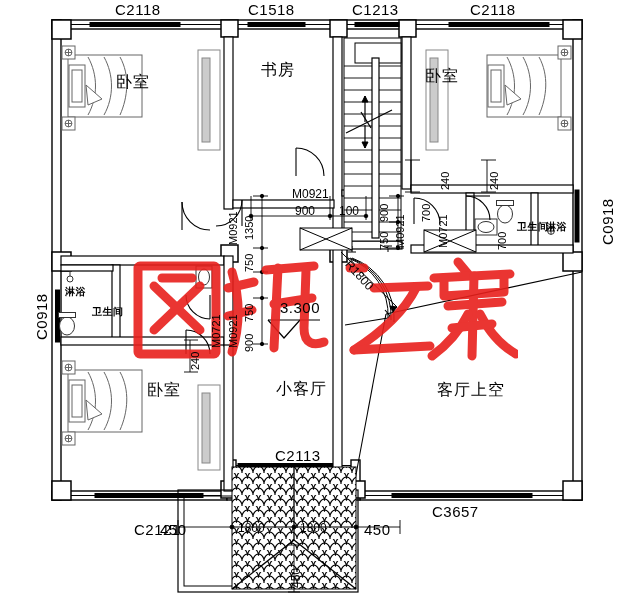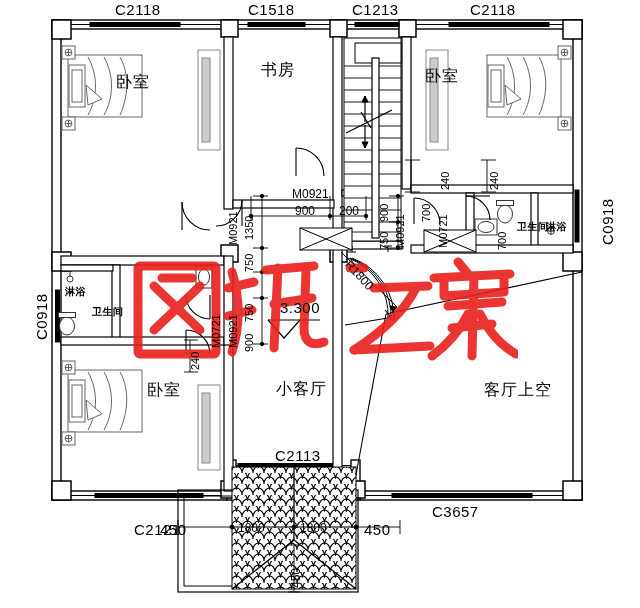--- a/index.html
+++ b/index.html
@@ -462,25 +462,25 @@
 
   <div class="lbl room-lbl" style="left:116px; top:74px;">卧室</div>
   <div class="lbl room-lbl" style="left:261px; top:62px;">书房</div>
   <div class="lbl room-lbl" style="left:425px; top:68px;">卧室</div>
   <div class="lbl room-sm" style="left:517px; top:222px;">卫生间</div>
   <div class="lbl room-sm" style="left:546px; top:222px;">淋浴</div>
   <div class="lbl room-sm" style="left:92px; top:307px;">卫生间</div>
   <div class="lbl room-sm" style="left:65px; top:287px;">淋浴</div>
   <div class="lbl room-lbl" style="left:147px; top:382px;">卧室</div>
   <div class="lbl room-lbl" style="left:276px; top:381px;">小客厅</div>
-  <div class="lbl room-lbl" style="left:484px; top:382px;">客厅上空</div>
+  <div class="lbl room-lbl" style="left:437px; top:382px;">客厅上空</div>
 
   <div class="lbl dim-lbl" style="left:292px; top:188px;">M0921</div>
   <div class="lbl dim-lbl" style="left:295px; top:205px;">900</div>
-  <div class="lbl dim-lbl" style="left:339px; top:205px;">200</div>
+  <div class="lbl dim-lbl" style="left:339px; top:205px;">100</div>
 
   <div class="lbl dim-sm rot90" style="left:228px; top:245px;">M0921</div>
   <div class="lbl dim-sm rot90" style="left:244px; top:240px;">1350</div>
   <div class="lbl dim-sm rot90" style="left:244px; top:272px;">750</div>
   <div class="lbl dim-sm rot90" style="left:244px; top:322px;">750</div>
   <div class="lbl dim-sm rot90" style="left:244px; top:352px;">900</div>
   <div class="lbl dim-sm rot90" style="left:228px; top:348px;">M0921</div>
 
   <div class="lbl dim-sm rot90" style="left:379px; top:222px;">900</div>
   <div class="lbl dim-sm rot90" style="left:379px; top:250px;">750</div>

